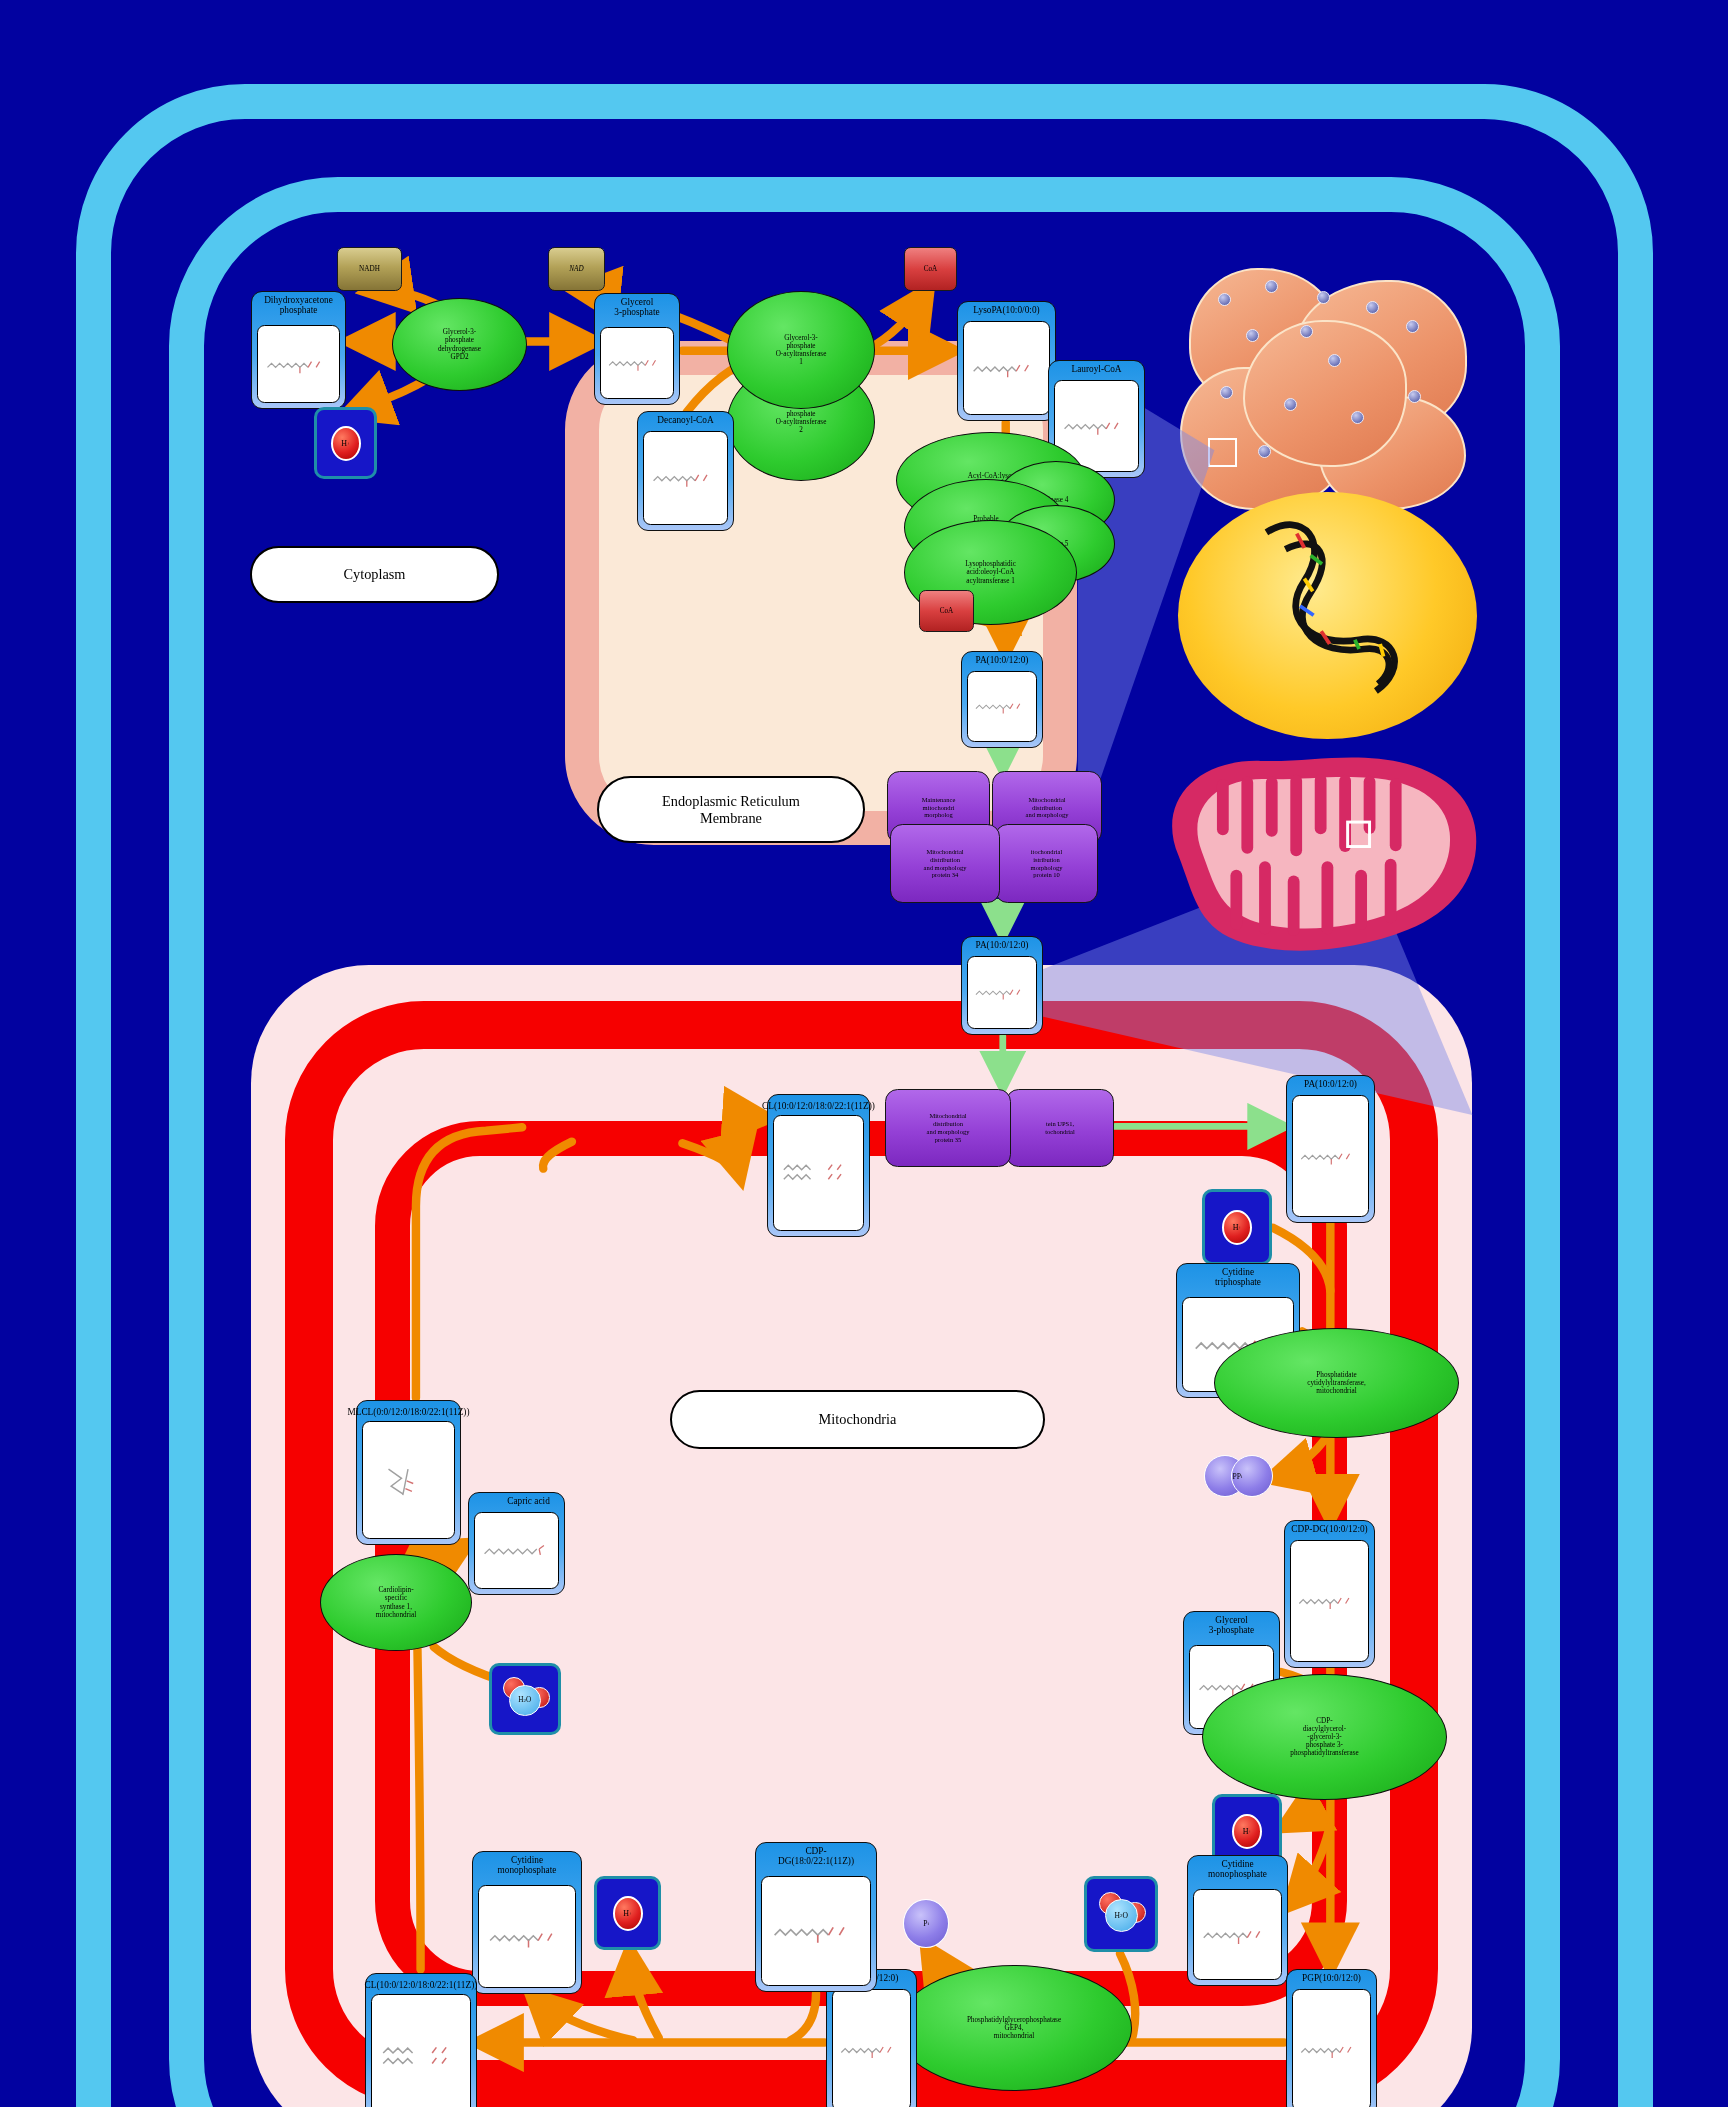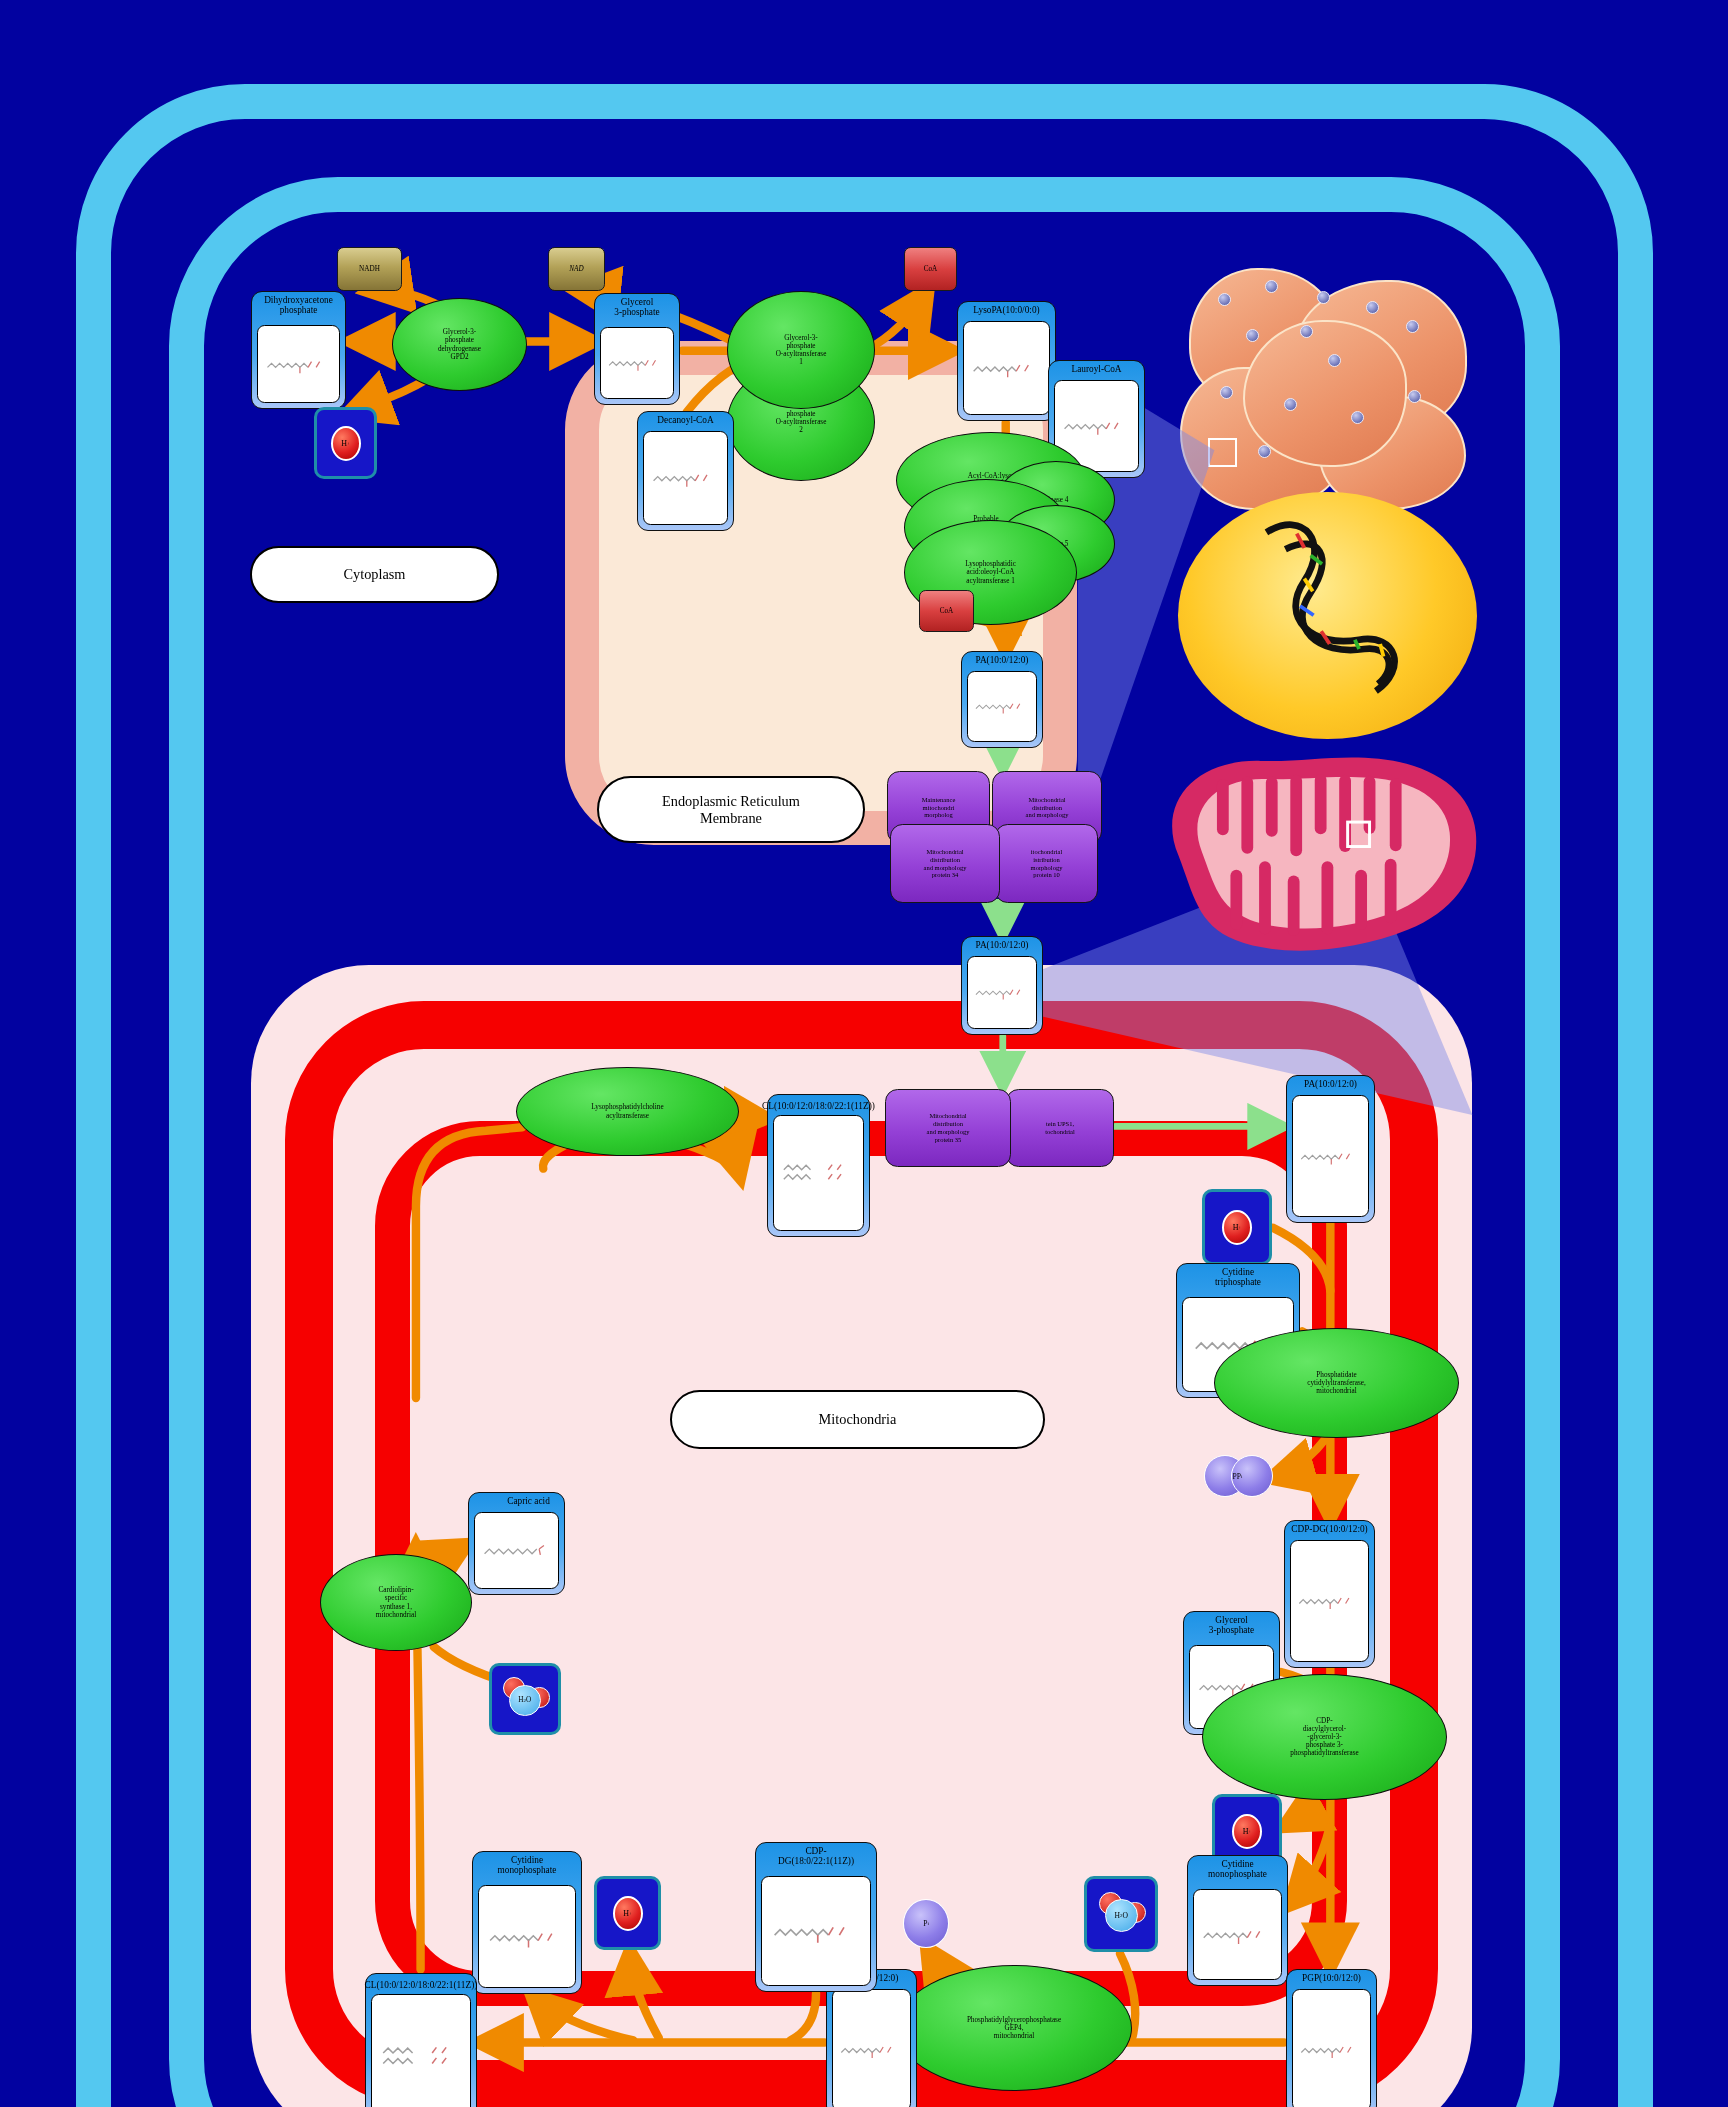--- a/index.html
+++ b/index.html
@@ -332,23 +332,20 @@
 
   <div class="pbox" style="left:1006px;top:1089px;width:108px;height:78px;">
     <span>tein UPS1,
 tochondrial</span></div>
   <div class="pbox" style="left:885px;top:1089px;width:126px;height:78px;">
     <span>Mitochondrial
 distribution
 and morphology
 protein 35</span></div>
 
-  <div class="enz" style="left:516px;top:1067px;width:223px;height:89px;">
-    <div>Lysophosphatidylcholine
-acyltransferase</div></div>
 
   <div class="met t0" style="left:767px;top:1094px;width:103px;height:143px;">
     <div class="metlab">CL(10:0/12:0/18:0/22:1(11Z))</div>
     <div class="body">
       <svg class="mol" viewBox="0 0 120 50">
           <path class="mc" d="M6,20 l7,-7 7,7 7,-7 7,7 7,-7 7,7 M6,35 l7,-7 7,7 7,-7 7,7 7,-7 7,7"></path>
           <path class="mr" d="M76,20 l6,-8 m8,8 l6,-8 m-20,23 l6,-8 m8,8 l6,-8"></path>
         </svg>
       </div>
     </div>
@@ -516,20 +513,29 @@
   <div class="met t0" style="left:365px;top:1973px;width:112px;height:152px;">
     <div class="metlab">CL(10:0/12:0/18:0/22:1(11Z))</div>
     <div class="body">
       <svg class="mol" viewBox="0 0 120 50">
           <path class="mc" d="M6,20 l7,-7 7,7 7,-7 7,7 7,-7 7,7 M6,35 l7,-7 7,7 7,-7 7,7 7,-7 7,7"></path>
           <path class="mr" d="M76,20 l6,-8 m8,8 l6,-8 m-20,23 l6,-8 m8,8 l6,-8"></path>
         </svg>
       </div>
     </div>
 
+  <div class="met t0" style="left:356px;top:1400px;width:105px;height:145px;">
+    <div class="metlab">MLCL(0:0/12:0/18:0/22:1(11Z))</div>
+    <div class="body">
+      <svg class="mol" viewBox="0 0 120 50">
+          <path class="mc" d="M30,8 l20,14 -16,12 18,12 M60,8 l-8,40"></path>
+          <path class="mr" d="M58,26 l10,4 m-12,8 l10,4"></path>
+        </svg>
+      </div>
+    </div>
 
   <div class="met t1" style="left:468px;top:1492px;width:97px;height:103px;padding-left:24px;">
     <div class="metlab">Capric acid</div>
     <div class="body">
       <svg class="mol" viewBox="0 0 120 50">
           <path class="mc" d="M6,30 l8,-8 8,8 8,-8 8,8 8,-8 8,8 8,-8 8,8 8,-8 8,8 8,-8"></path>
           <path class="mr" d="M98,22 l8,-6 m-8,6 l2,10"></path>
         </svg>
       </div>
     </div>

